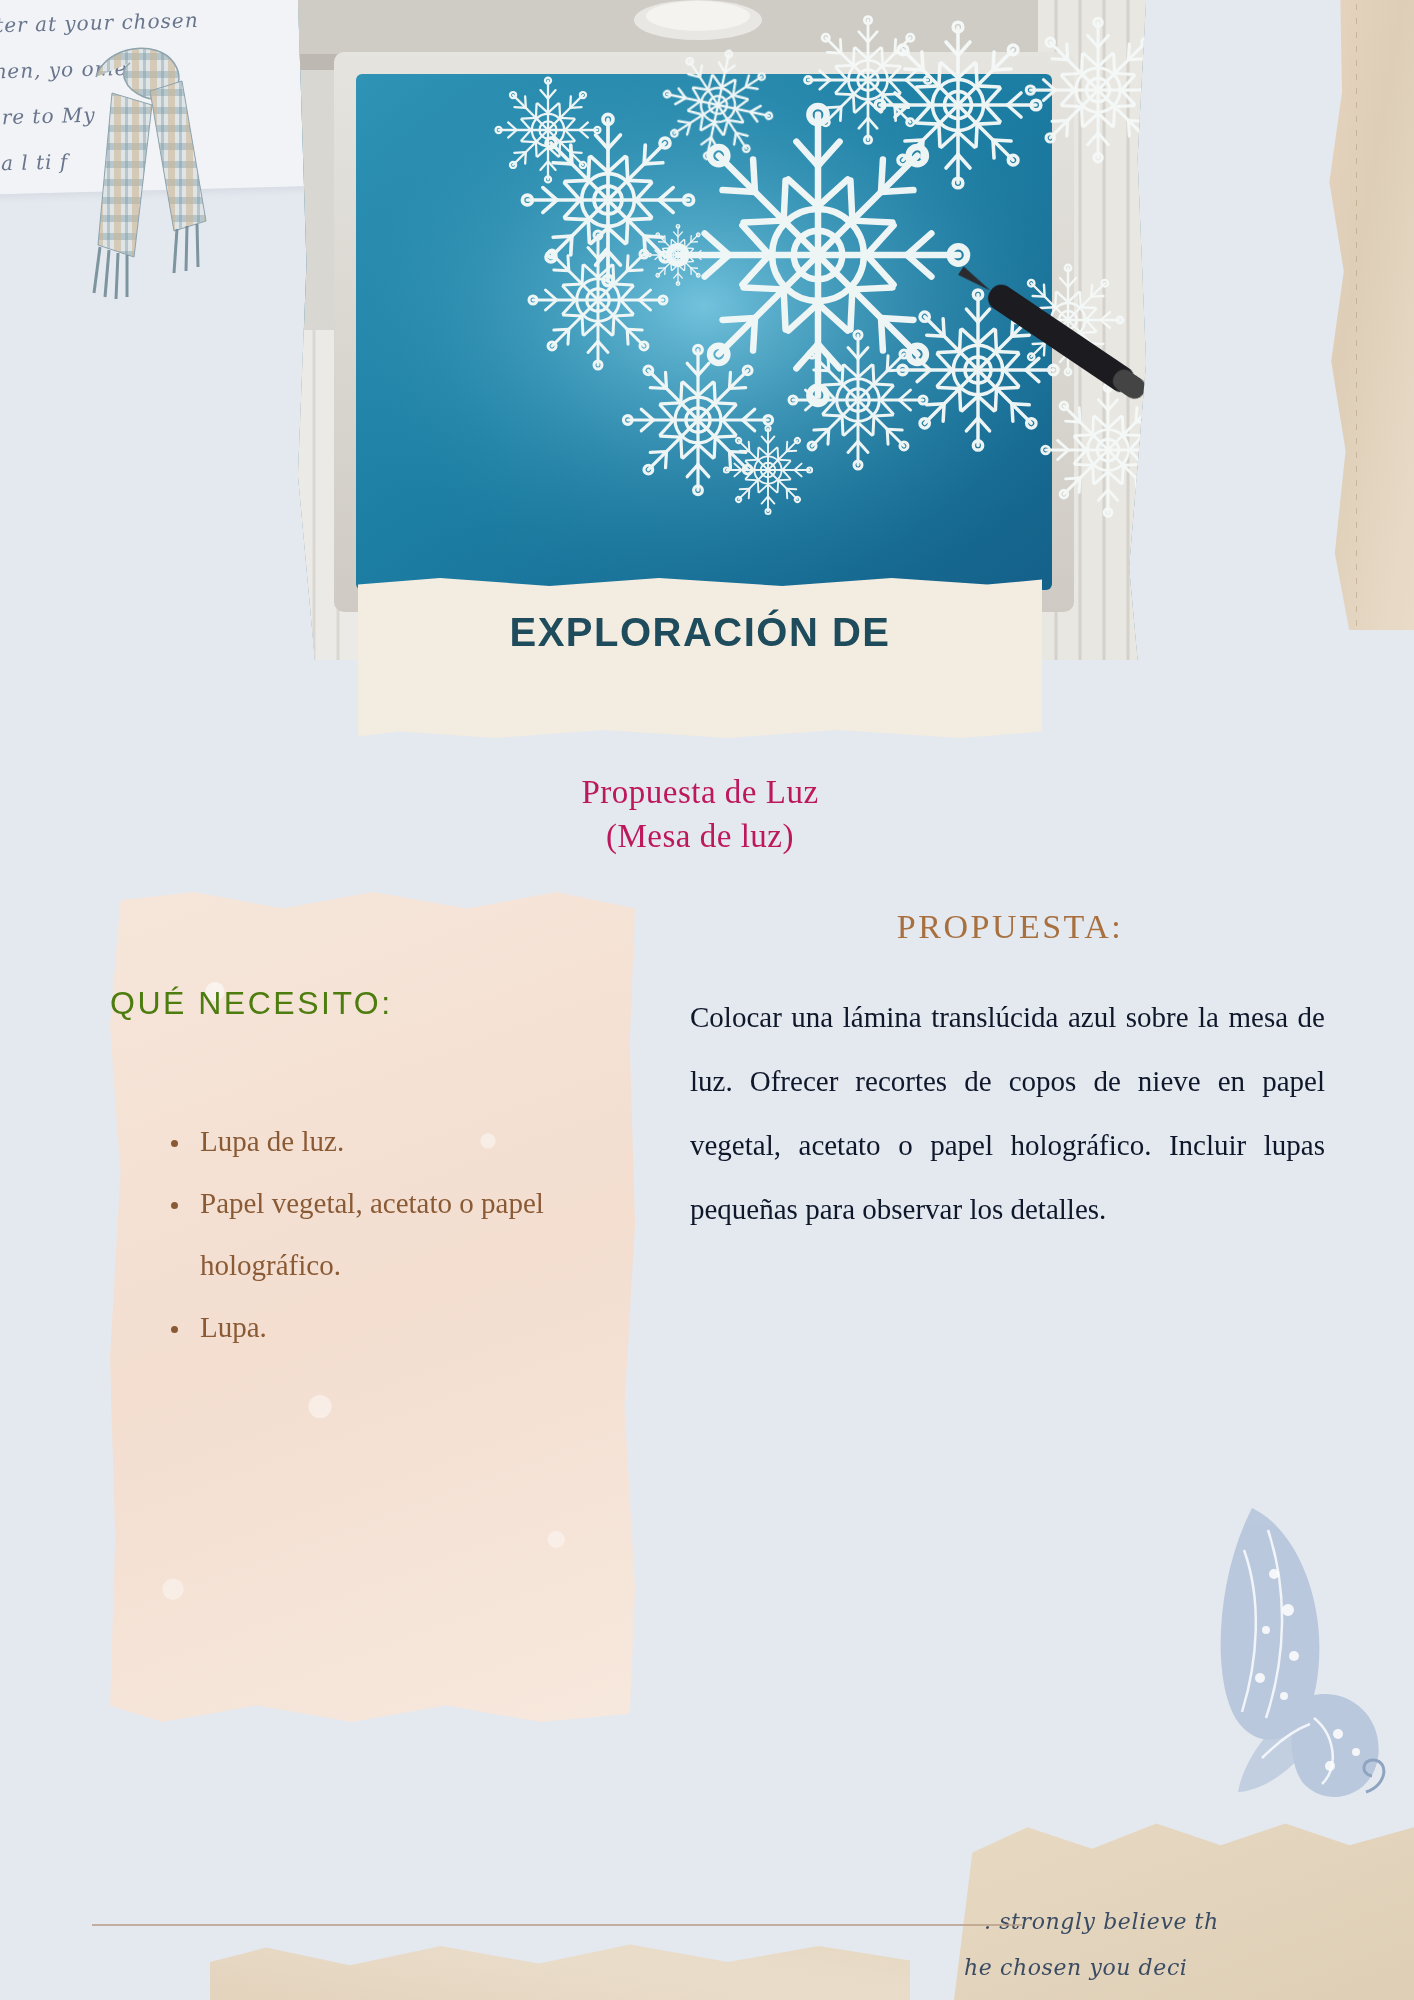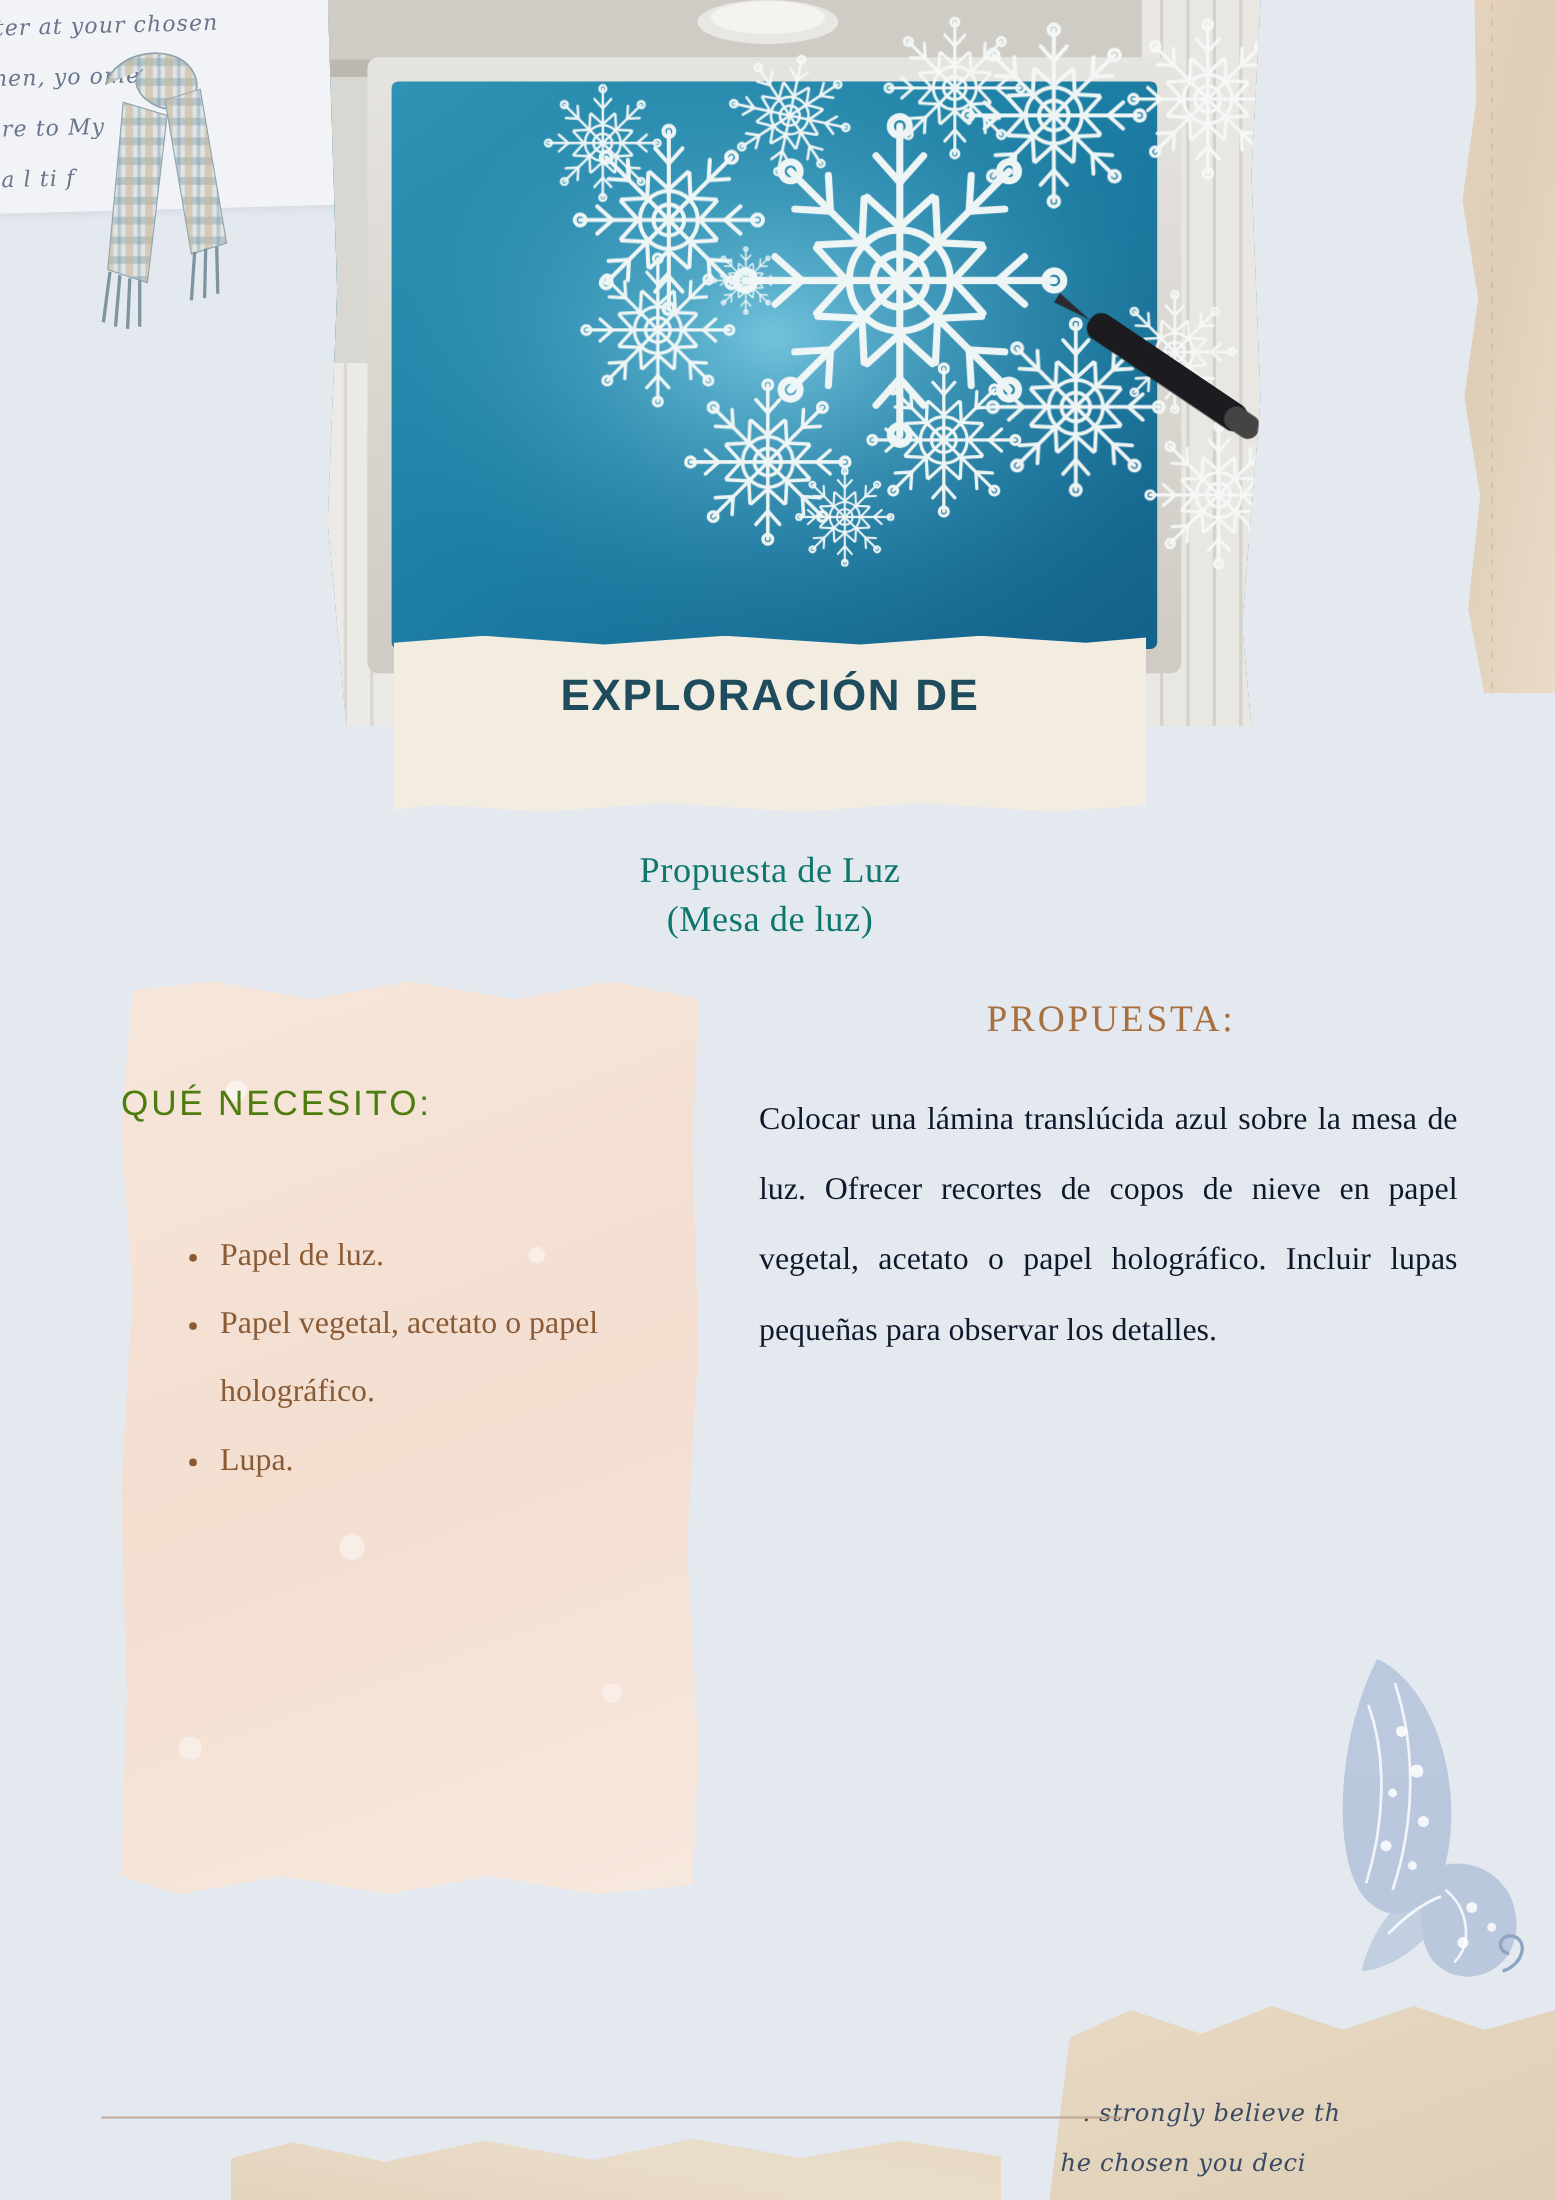--- a/index.html
+++ b/index.html
@@ -163,21 +163,21 @@
     line-height: 48px;
     letter-spacing: 1.5px;
     font-weight: 700;
   }
   .subtitle {
     position: absolute;
     left: 358px;
     top: 770px;
     width: 684px;
     text-align: center;
-    color: #0f766e;
+    color: #be185d;
     font-family: "Liberation Serif", serif;
     font-size: 33px;
     line-height: 44px;
     letter-spacing: .5px;
   }
 
   
   .needs-panel {
     position: absolute;
     left: 110px;
@@ -467,21 +467,21 @@
     <div>EXPLORACIÓN DE</div>
   </div>
   <div class="subtitle">
     <div>Propuesta de Luz</div>
     <div>(Mesa de luz)</div>
   </div>
 
   <div class="needs-panel"></div>
   <div class="needs-title">QUÉ NECESITO:</div>
   <ul class="needs-list">
-    <li>Papel de luz.</li>
+    <li>Lupa de luz.</li>
     <li>Papel vegetal, acetato o papel holográfico.</li>
     <li>Lupa.</li>
   </ul>
 
   <div class="proposal-title">PROPUESTA:</div>
   <div class="proposal-body">Colocar una lámina translúcida azul sobre la mesa de luz. Ofrecer recortes de copos de nieve en papel vegetal, acetato o papel holográfico. Incluir lupas pequeñas para observar los detalles.</div>
 
   <div class="rule"></div>
 </div>
 

